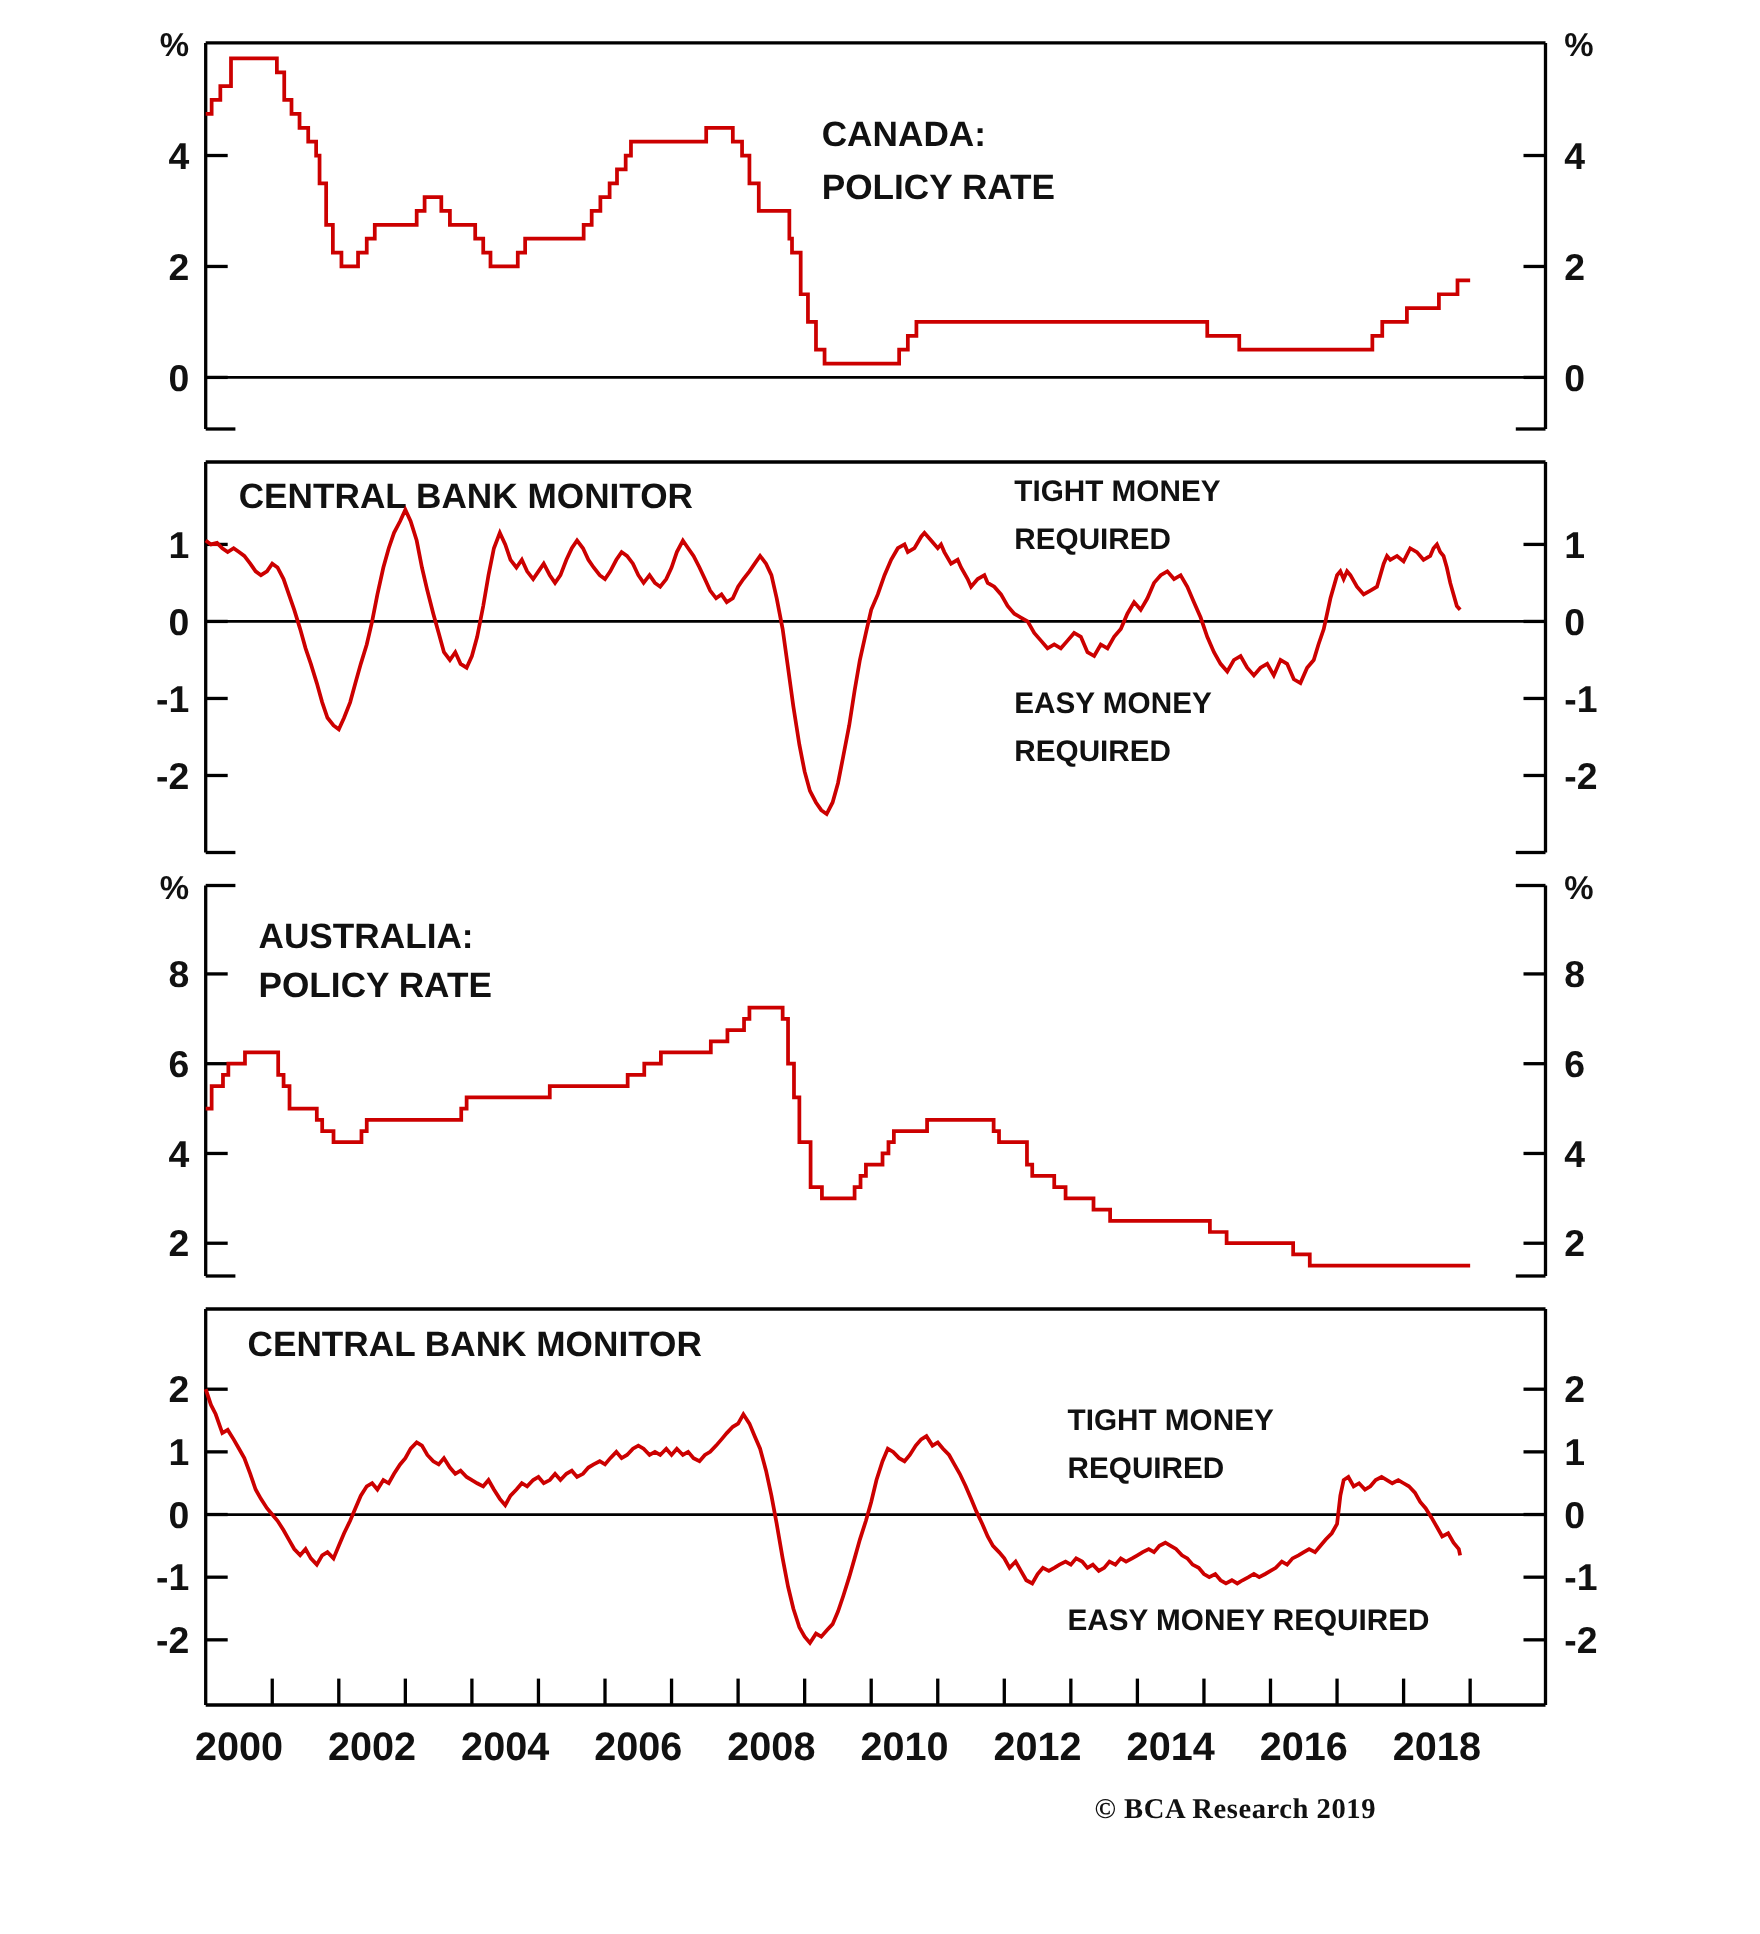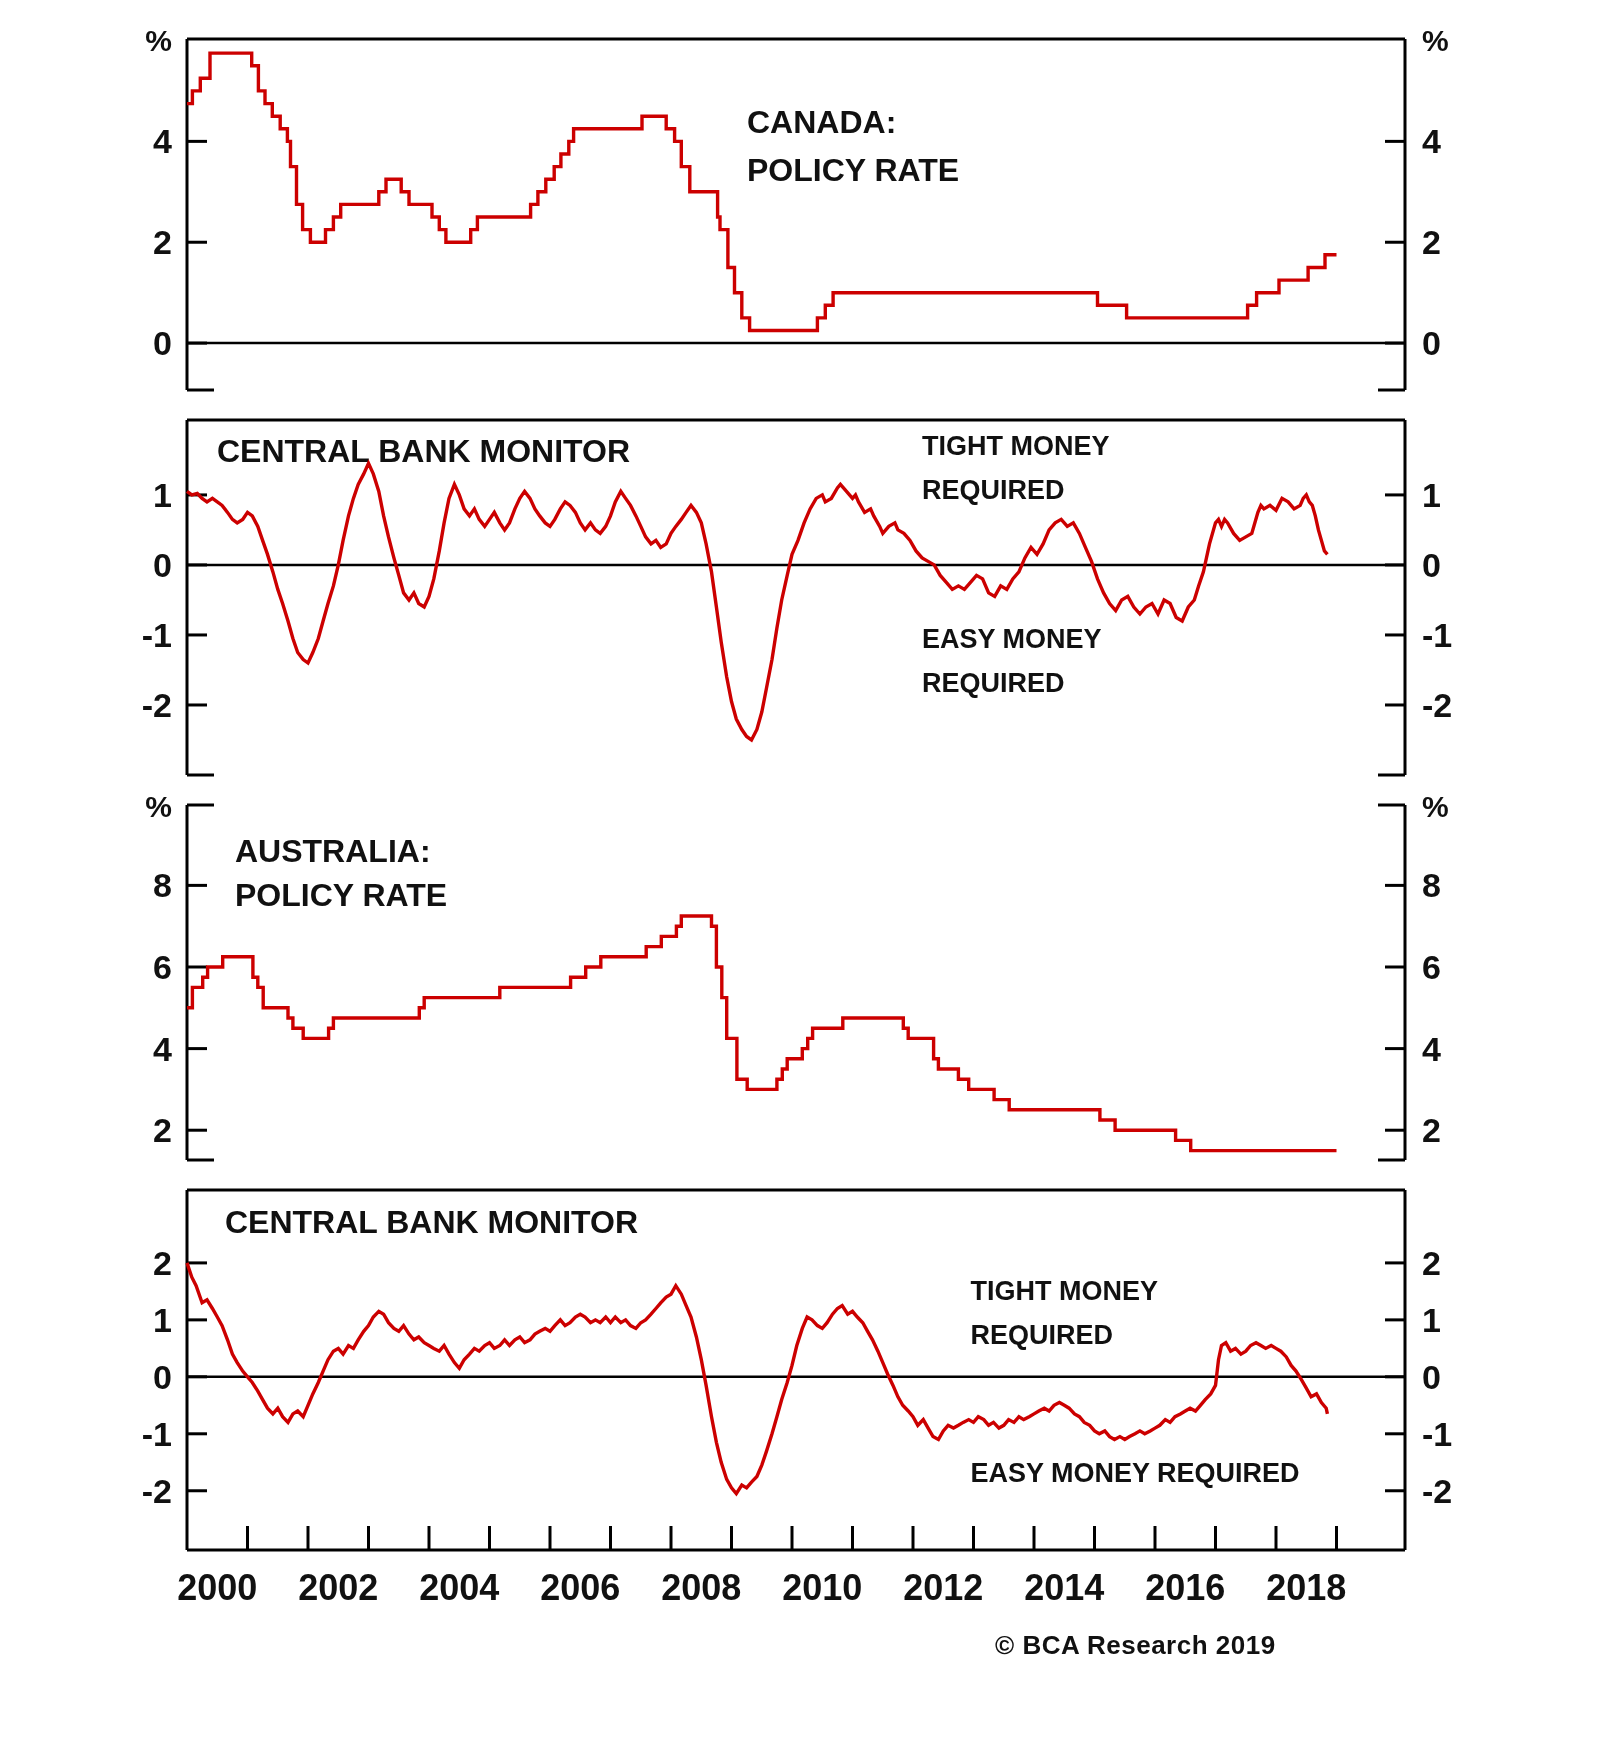--- a/index.html
+++ b/index.html
@@ -1,20 +1,20 @@
 <!DOCTYPE html>
 <html><head>
 <meta charset="utf-8">
 <style>
   html,body{margin:0;padding:0;background:#ffffff;}
   #figure{position:relative;width:1600px;height:1758px;background:#ffffff;overflow:hidden;
           font-family:"Liberation Sans", sans-serif;}
   #chart-svg{position:absolute;left:0;top:0;}
   #copyright{position:absolute;left:995px;top:1630px;font-size:26px;font-weight:bold;color:#111111;
-             letter-spacing:0.5px;}
+             letter-spacing:0.5px;font-family:Liberation Serif, serif;}
   text{font-family:"Liberation Sans", sans-serif;}
 </style>
 </head>
 <body>
 
 <div id="figure">
   <svg id="chart-svg" width="1600" height="1758" viewBox="0 0 1600 1758">
       <g>
         <line x1="187" y1="39" x2="187" y2="390" stroke="#000000" stroke-width="3"></line>
         <line x1="1405" y1="39" x2="1405" y2="390" stroke="#000000" stroke-width="3"></line>

